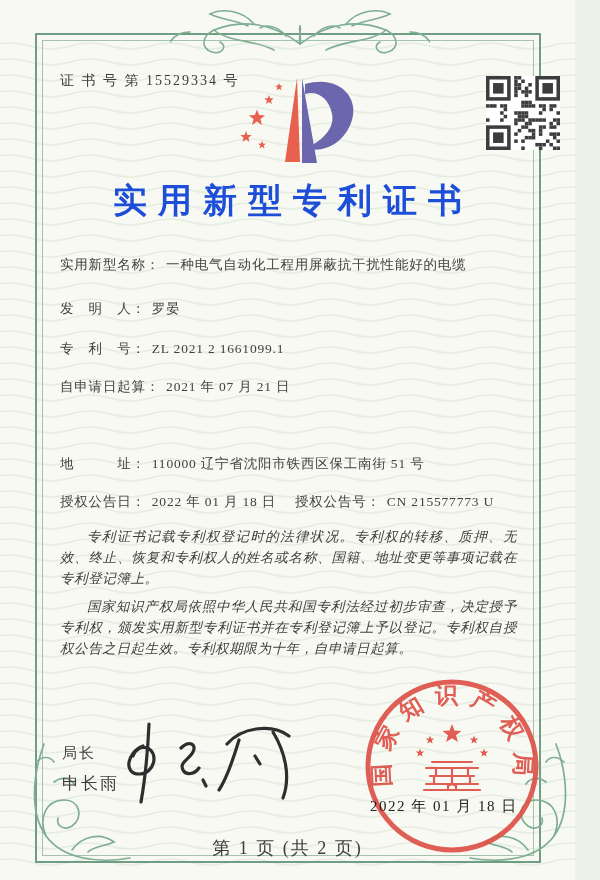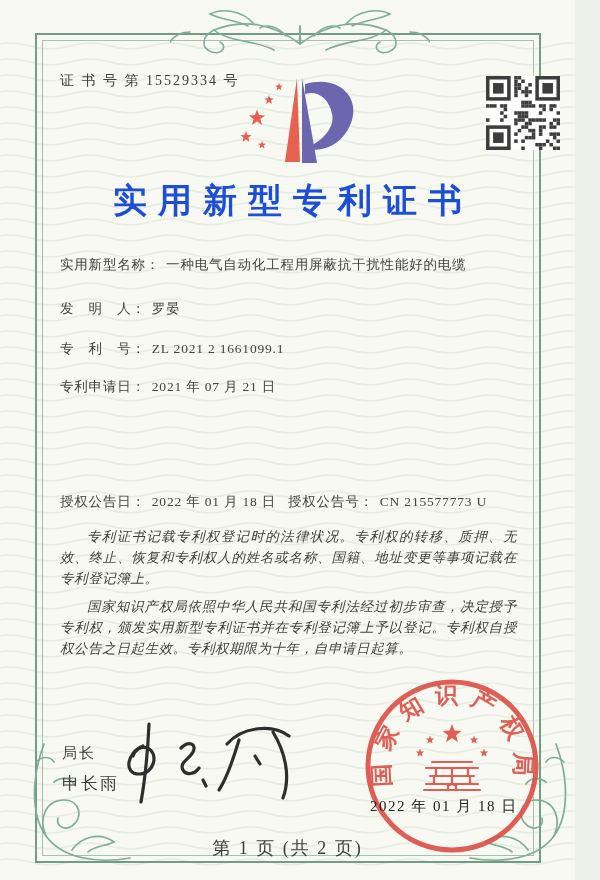--- a/index.html
+++ b/index.html
@@ -19,21 +19,21 @@
   .cert-no{position:absolute;left:60px;top:72px;font-size:14px;letter-spacing:2px;
            color:#3c3c3c;z-index:3;}
   #logo{position:absolute;left:235px;top:72px;z-index:3;}
   #qr{position:absolute;left:486px;top:76px;z-index:3;}
   .title{position:absolute;left:0;right:0;top:178px;text-align:center;font-size:34px;
          font-weight:600;letter-spacing:11px;text-indent:11px;color:#1d4ed8;z-index:3;}
   
   .f-row{position:absolute;left:60px;font-size:13.5px;letter-spacing:.8px;color:#424242;
          white-space:nowrap;z-index:3;}
   .f-row .val{margin-left:6px;}
-  .grant2{position:absolute;left:228px;top:0;white-space:nowrap;}
+  .grant2{position:absolute;left:235px;top:0;white-space:nowrap;}
   
   .legal{position:absolute;left:60px;right:58px;top:526px;z-index:3;}
   .legal p{margin:0 0 7px 0;font-size:13.5px;line-height:21px;text-indent:2em;
            letter-spacing:.6px;color:#3e3e3e;font-style:italic;text-align:justify;}
   
   .sig-title{position:absolute;left:62px;top:744px;font-size:15px;letter-spacing:2px;z-index:3;}
   .sig-name{position:absolute;left:62px;top:772px;font-size:17px;letter-spacing:2px;z-index:3;}
   #sig-hand{position:absolute;left:115px;top:718px;z-index:3;}
   
   #seal{position:absolute;left:362px;top:676px;z-index:4;opacity:.92;}
@@ -270,21 +270,24 @@
   <div class="f-row" style="top:300px;">
     <span>发　明　人：</span><span class="val">罗晏</span>
   </div>
   <div class="f-row" style="top:256px;">
     <span>实用新型名称：</span><span class="val">一种电气自动化工程用屏蔽抗干扰性能好的电缆</span>
   </div>
   <div class="f-row" style="top:340px;">
     <span>专　利　号：</span><span class="val">ZL 2021 2 1661099.1</span>
   </div>
   <div class="f-row" style="top:378px;">
-    <span>专利申请日：</span><span class="val">2021 年 07 月 21 日</span>
+    <span>自申请日起算：</span><span class="val">2021 年 07 月 21 日</span>
+  </div>
+  <div class="f-row" style="top:455px;">
+    <span>地　　　址：</span><span class="val">110000 辽宁省沈阳市铁西区保工南街 51 号</span>
   </div>
   <div class="f-row" style="top:493px;right:60px;">
     <span>
       <span>授权公告日：</span><span class="val">2022 年 01 月 18 日</span>
     </span>
     <span class="grant2">
       <span>授权公告号：</span><span class="val">CN 215577773 U</span>
     </span>
   </div>
 

